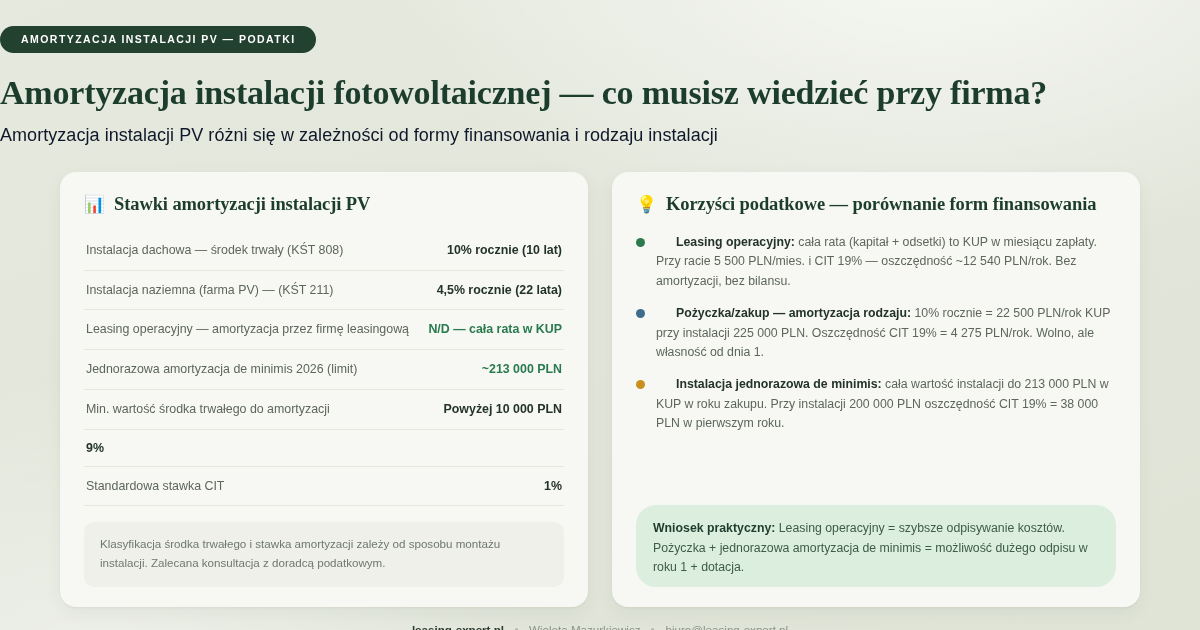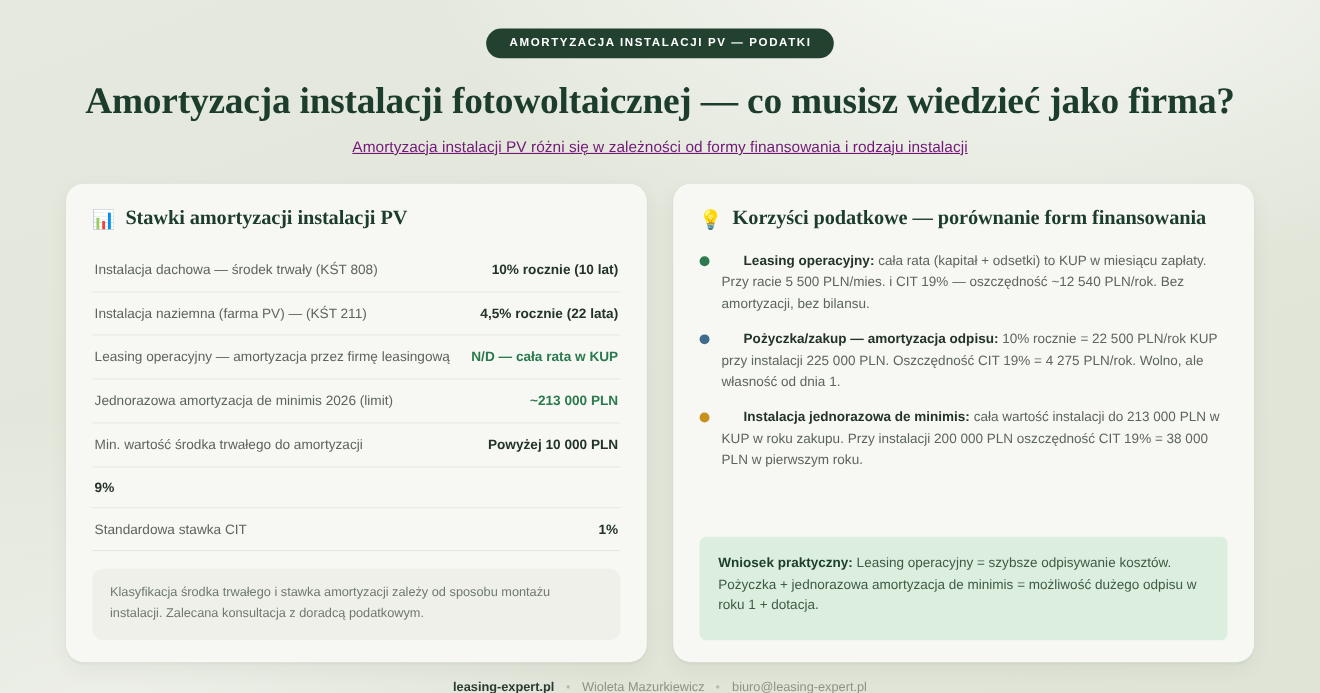--- a/index.html
+++ b/index.html
@@ -25,21 +25,21 @@
   }
   .page {
     position: relative;
     width: 1200px;
     height: 630px;
     box-sizing: border-box;
   }
 
   
   .header {
-    text-align: center;
+    text-align: left;
     padding-top: 26px;
   }
   .badge {
     display: inline-block;
     background: #22412f;
     color: #ffffff;
     font-size: 10.5px;
     font-weight: bold;
     letter-spacing: 1.45px;
     padding: 8px 20px 8px 21px;
@@ -51,25 +51,24 @@
     font-family: "Liberation Serif", serif;
     font-size: 34px;
     font-weight: bold;
     color: #1d3d2c;
     margin: 21px 0 0 0;
     letter-spacing: -0.2px;
     line-height: 1.1;
     white-space: nowrap;
   }
   .subtitle {
-    font-size: 14px;
-    color: #701a75;
+    font-size: 18px;
+    color: #0f172a;
     margin-top: 14px;
     letter-spacing: 0.05px;
-    text-decoration: underline;
   }
 
   
   .cards {
     display: flex;
     gap: 24px;
     padding: 0 60px;
     margin-top: 26px;
     align-items: stretch;
   }
@@ -168,22 +167,22 @@
   }
   .bullet-text b {
     color: #23332a;
     font-weight: bold;
     padding-left: 20px;
   }
 
   .conclusion {
     margin-top: auto;
     background: #dceede;
-    border-radius: 6px;
-    padding: 14px 17px 21px 17px;
+    border-radius: 20px;
+    padding: 14px 17px 9px 17px;
     font-size: 12.3px;
     line-height: 1.6;
     color: #3e5c47;
   }
   .conclusion b { color: #1d3d2c; font-weight: bold; }
 
   
   .footer {
     margin-top: 16px;
     display: flex;
@@ -203,21 +202,21 @@
 </style>
 </head>
 <body>
 
 <div class="bg-wash"></div>
 
 <div class="page">
 
   <div class="header">
     <div class="badge">AMORTYZACJA INSTALACJI PV — PODATKI</div>
-    <h1 class="title">Amortyzacja instalacji fotowoltaicznej — co musisz wiedzieć jako firma?</h1>
+    <h1 class="title">Amortyzacja instalacji fotowoltaicznej — co musisz wiedzieć przy firma?</h1>
     <div class="subtitle">Amortyzacja instalacji PV różni się w zależności od formy finansowania i rodzaju instalacji</div>
   </div>
 
   <div class="cards">
 
     <div class="card card-left">
       <div class="card-head">
         <span class="card-emoji">📊</span>
         <span class="card-title">Stawki amortyzacji instalacji PV</span>
       </div>
@@ -258,21 +257,21 @@
         <span class="card-emoji">💡</span>
         <span class="card-title">Korzyści podatkowe — porównanie form finansowania</span>
       </div>
       <div class="bullets" id="bullets-list">
           <div class="bullet">
             <span class="dot" style="background: rgb(45, 122, 77);"></span>
             <div class="bullet-text"><b>Leasing operacyjny:</b><span> cała rata (kapitał + odsetki) to KUP w miesiącu zapłaty. Przy racie 5 500 PLN/mies. i CIT 19% — oszczędność ~12 540 PLN/rok. Bez amortyzacji, bez bilansu.</span></div>
           </div>
           <div class="bullet">
             <span class="dot" style="background: rgb(63, 108, 140);"></span>
-            <div class="bullet-text"><b>Pożyczka/zakup — amortyzacja odpisu:</b><span> 10% rocznie = 22 500 PLN/rok KUP przy instalacji 225 000 PLN. Oszczędność CIT 19% = 4 275 PLN/rok. Wolno, ale własność od dnia 1.</span></div>
+            <div class="bullet-text"><b>Pożyczka/zakup — amortyzacja rodzaju:</b><span> 10% rocznie = 22 500 PLN/rok KUP przy instalacji 225 000 PLN. Oszczędność CIT 19% = 4 275 PLN/rok. Wolno, ale własność od dnia 1.</span></div>
           </div>
           <div class="bullet">
             <span class="dot" style="background: rgb(200, 144, 30);"></span>
             <div class="bullet-text"><b>Instalacja jednorazowa de minimis:</b><span> cała wartość instalacji do 213 000 PLN w KUP w roku zakupu. Przy instalacji 200 000 PLN oszczędność CIT 19% = 38 000 PLN w pierwszym roku.</span></div>
           </div>
         </div>
       <div class="conclusion">
         <b>Wniosek praktyczny:</b><span> Leasing operacyjny = szybsze odpisywanie kosztów. Pożyczka + jednorazowa amortyzacja de minimis = możliwość dużego odpisu w roku 1 + dotacja.</span>
       </div>
     </div>

